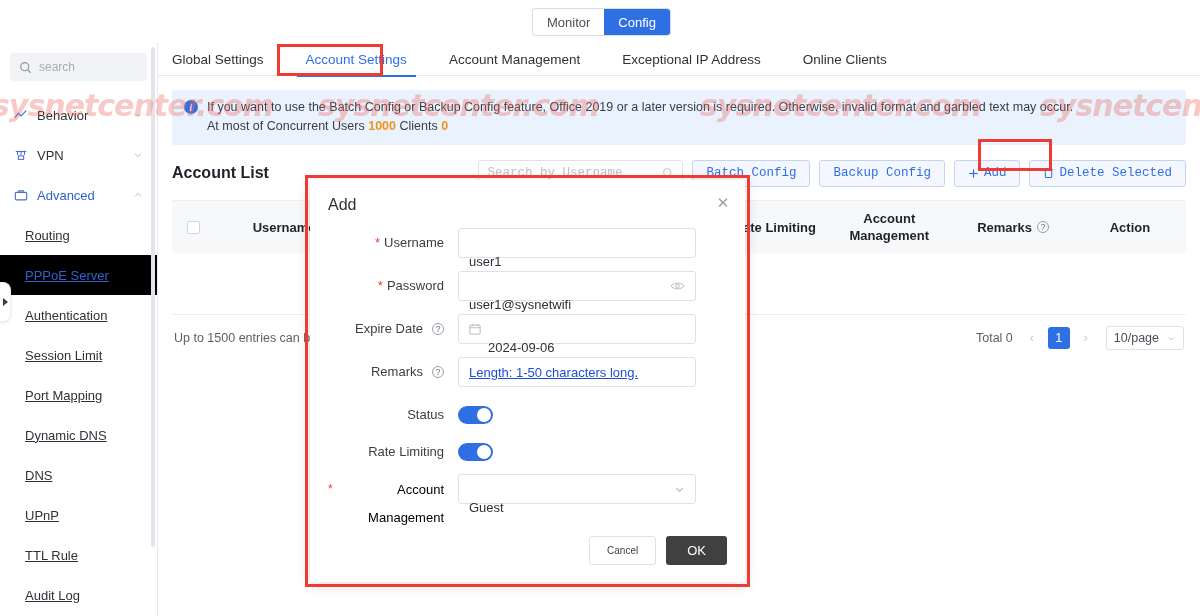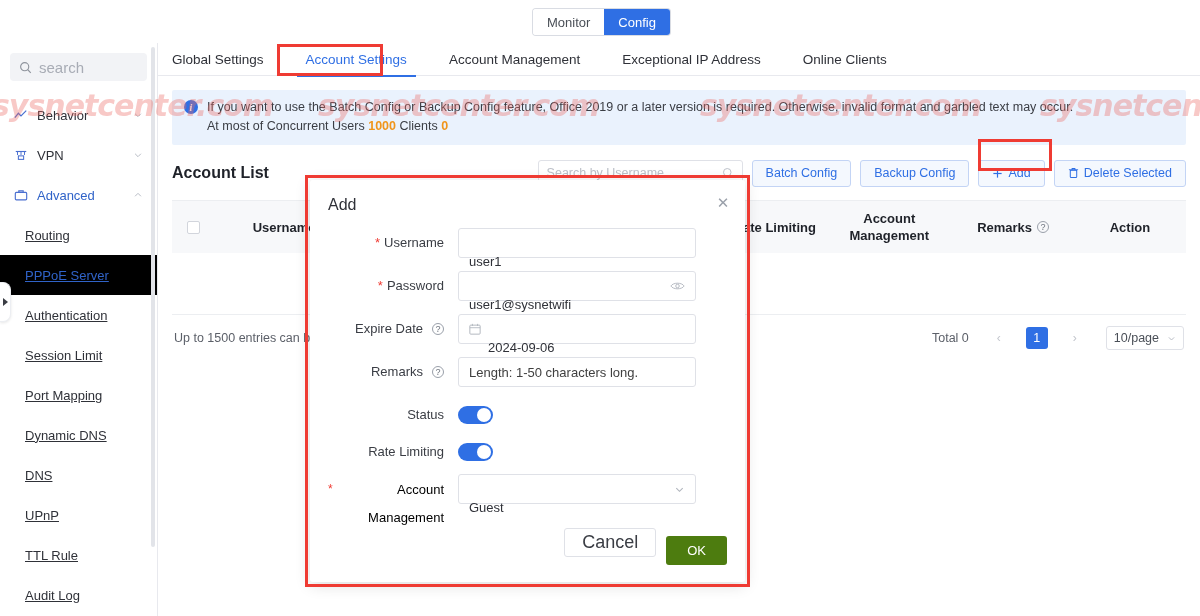--- a/index.html
+++ b/index.html
@@ -33,21 +33,21 @@
   .sidebar {
     position: absolute; left: 0; top: 43px; width: 158px; height: 573px;
     background: #fff; border-right: 1px solid #e8e9ee;
     overflow: hidden;
   }
   .side-search {
     margin: 10px 10px 0 10px; height: 28px; background: #f2f3f6;
     border-radius: 4px; display: flex; align-items: center; padding: 0 9px;
     gap: 7px;
   }
-  .side-search .ph { font-size: 15px; color: #a8acb5; }
+  .side-search .ph { font-size: 12px; color: #a8acb5; }
   .nav-list { margin-top: 14px; }
   .nav-top {
     display: flex; align-items: center; height: 40px; padding: 0 14px;
     font-size: 13px; color: #2f3138; gap: 9px; cursor: pointer;
     position: relative;
   }
   .nav-top .label { flex: 1; }
   .nav-top.accent { color: #3063c8; }
   .chev { width: 10px; height: 10px; color: #b9bdc6; flex: none; }
   .nav-sub {
@@ -104,21 +104,21 @@
     font-family: "Liberation Serif", serif;
   }
   .banner-lines { font-size: 12.5px; color: #3a3d44; line-height: 19px; }
   .num-orange { color: #f0951c; font-weight: bold; }
 
   .list-head {
     margin: 11px 14px 0 14px; height: 34px;
     display: flex; align-items: center;
   }
   .list-title { font-size: 16px; font-weight: bold; color: #1f2229; }
-  .list-actions { margin-left: auto; display: flex; align-items: flex-end; gap: 9px; }
+  .list-actions { margin-left: auto; display: flex; align-items: flex-end; gap: 9px; font-family: Liberation Mono, monospace; }
   .search-box {
     width: 205px; height: 27px; border: 1px solid #dfe1e7; border-radius: 3px;
     display: flex; align-items: center; padding: 0 8px; background: #fff;
   }
   .search-box .ph { font-size: 12.5px; color: #bcc0c8; flex: 1; }
   .btn-ghost {
     height: 27px; padding: 0 13px; border: 1px solid #c3d4f5;
     border-radius: 3px; background: #f4f8fe; color: #2f6fe4;
     font-size: 12.5px; display: flex; align-items: center; gap: 5px;
     cursor: pointer; white-space: nowrap;
@@ -154,21 +154,21 @@
     display: inline-flex; align-items: center; justify-content: center;
     width: 12px; height: 12px; border: 1px solid #9aa0aa; border-radius: 50%;
     font-size: 9px; color: #6c727c; margin-left: 5px; font-weight: normal;
     flex: none;
   }
   .tbody-empty { height: 62px; border-bottom: 1px solid #eceef1; }
   .table-foot {
     height: 46px; display: flex; align-items: center; padding: 0 2px;
   }
   .foot-note { font-size: 12.5px; color: #5c6069; }
-  .pager { margin-left: auto; display: flex; align-items: center; gap: 16px; }
+  .pager { margin-left: auto; display: flex; align-items: center; gap: 5px; }
   .pg-total { font-size: 12.5px; color: #5c6069; margin-right: 3px; }
   .pg-arrow {
     width: 22px; height: 22px; display: flex; align-items: center;
     justify-content: center; color: #c3c6cd; font-size: 12px; cursor: pointer;
   }
   .pg-num {
     min-width: 22px; height: 22px; background: #2f6fe4; color: #fff;
     border-radius: 3px; font-size: 12.5px; display: flex; align-items: center;
     justify-content: center; cursor: pointer;
   }
@@ -204,21 +204,21 @@
     align-items: flex-start; gap: 4px; line-height: 18px;
   }
   .req { color: #ef3b33; font-size: 13px; line-height: 18px; }
   .fctl { margin-left: 14px; }
   .inp {
     width: 238px; height: 30px; border: 1px solid #dfe1e7; border-radius: 3px;
     display: flex; align-items: center; padding: 0 10px; background: #fff;
     font-size: 13px; color: #2f3138; gap: 7px;
   }
   .inp .val { flex: 1; margin-top: 36px; }
-  .inp .ph { flex: 1; color: #404040; }
+  .inp .ph { flex: 1; color: #1d4ed8; text-decoration: underline; }
   .eye, .cal, .caret { color: #b0b5bd; flex: none; }
   .toggle {
     width: 35px; height: 18px; border-radius: 9px; background: #2f6fe4;
     position: relative; cursor: pointer; margin-top: 6px;
   }
   .toggle .knob {
     position: absolute; right: 2px; top: 2px; width: 14px; height: 14px;
     border-radius: 50%; background: #fff;
   }
   .label-wrap2 {
@@ -226,28 +226,27 @@
     line-height: 28px; padding-top: 2px;
   }
   .acct-star {
     position: absolute; left: 18px; top: 8px; color: #ef3b33; font-size: 12px;
   }
   .modal-foot {
     position: absolute; right: 18px; bottom: 17px; display: flex; gap: 10px;
   }
   .btn-cancel {
     height: 29px; padding: 0 17px; border: 1px solid #dfe1e7; border-radius: 3px;
-    background: #fff; color: #3a3d44; font-size: 18px;
+    background: #fff; color: #3a3d44; font-size: 10px;
     display: flex; align-items: center; cursor: pointer;
   }
   .btn-ok {
-    height: 29px; padding: 0 21px; border-radius: 3px; background: #4d7c0f;
+    height: 29px; padding: 0 21px; border-radius: 3px; background: #404040;
     color: #fff; font-size: 13px; display: flex; align-items: center;
     cursor: pointer;
-    margin-top: 8px;
   }
 
   
   .wm {
     position: absolute; color: rgba(236,105,100,.36); font-style: italic;
     font-weight: bold; font-family: "DejaVu Sans", sans-serif;
     pointer-events: none; user-select: none; white-space: nowrap; z-index: 12;
     letter-spacing: -1px;
   }
 </style>

